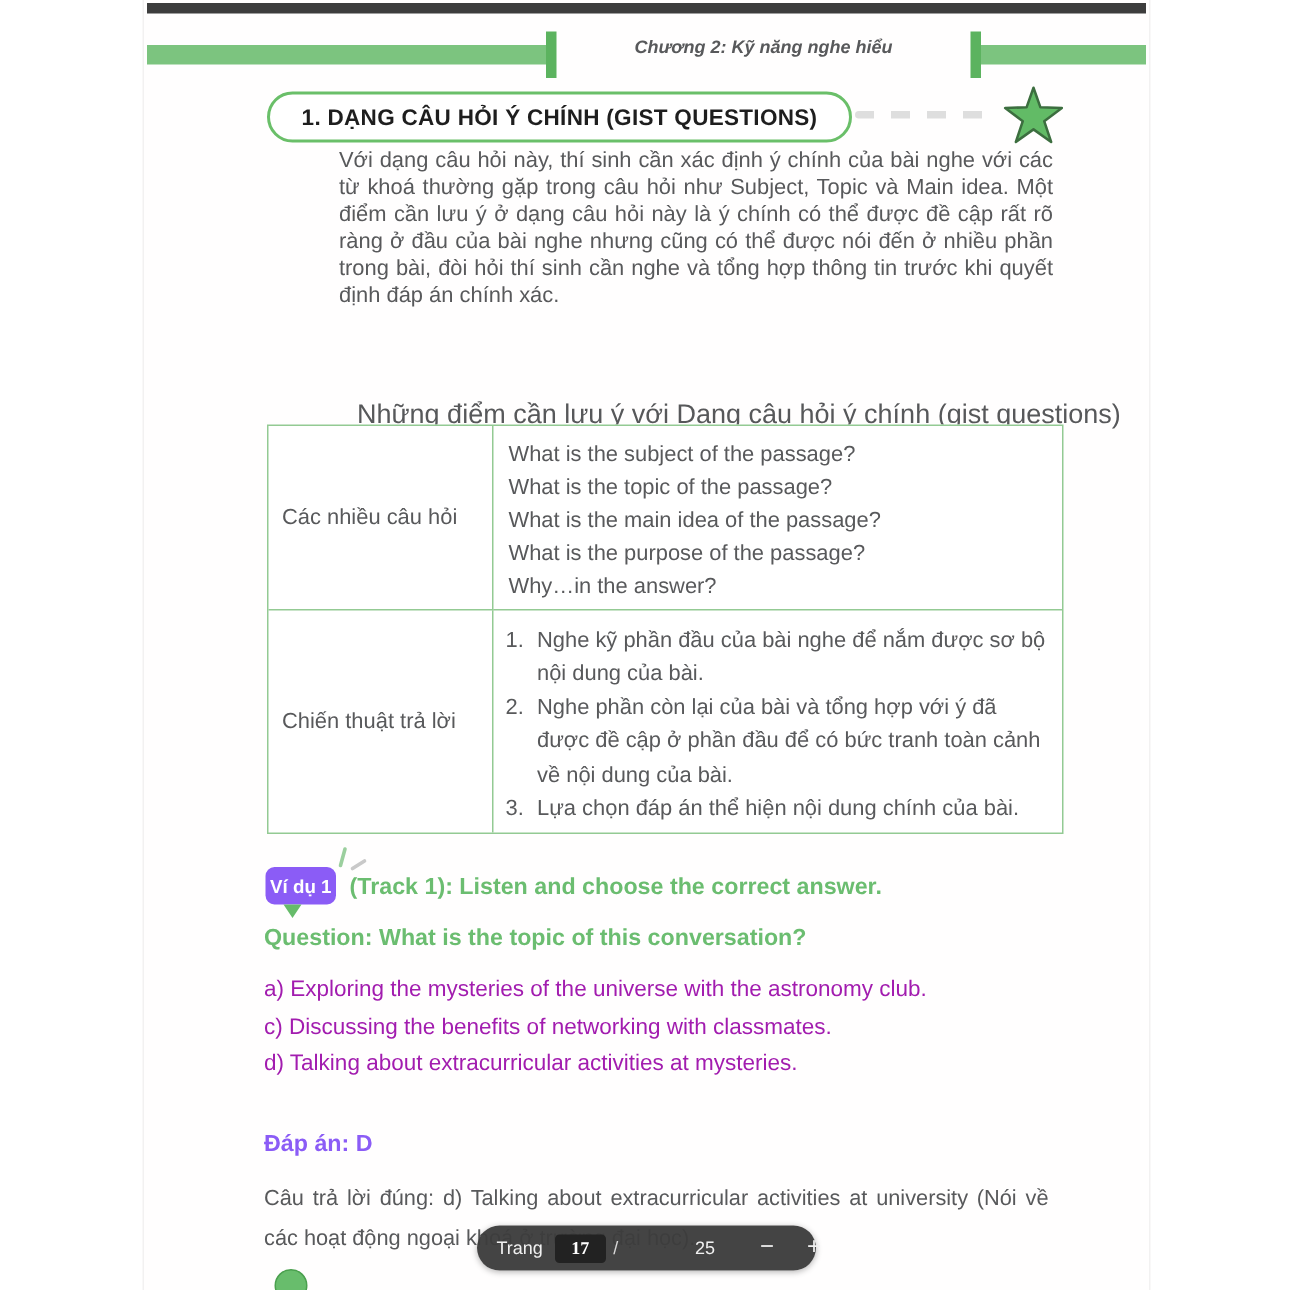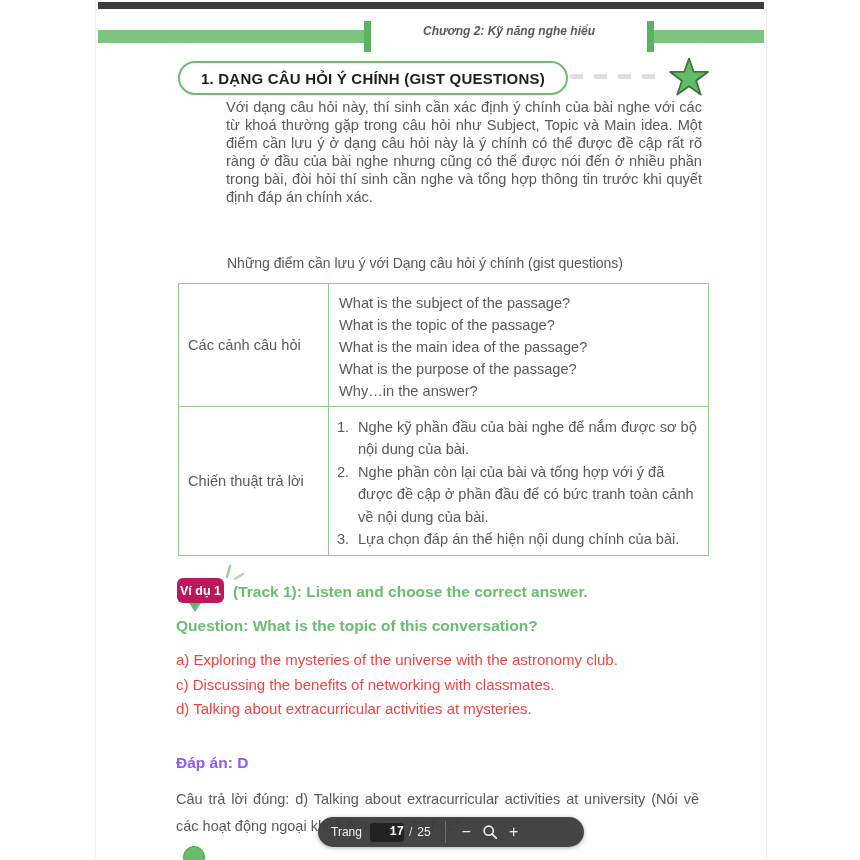--- a/index.html
+++ b/index.html
@@ -37,22 +37,22 @@
     position:absolute;left:474px;top:74px;width:94px;height:5px;border-radius:3px;
     background:repeating-linear-gradient(90deg,#dedede 0 13px,transparent 13px 24px);
   }
   .star{position:absolute;left:572px;top:56px;width:42px;height:42px;}
   
   .intro{
     position:absolute;left:130px;top:98px;width:476px;margin:0;
     font-size:14.6px;line-height:18px;color:#58595b;text-align:justify;
   }
   .note{
-    position:absolute;left:130px;top:254px;margin:1px;
-    font-size:14px;color:#57585a;white-space:nowrap;
+    position:absolute;left:130px;top:254px;margin:12px;
+    font-size:18px;color:#57585a;white-space:nowrap;
   }
   
   .gtable{
     position:absolute;left:82px;top:283px;width:531px;
     border:1.5px solid #93ca93;box-sizing:border-box;
     display:grid;grid-template-columns:150px 1fr;
     font-size:14.6px;color:#58595b;background:#fff;
   }
   .gcell{box-sizing:border-box;}
   .gcell.lbl{
@@ -61,65 +61,65 @@
   .gcell.r0{height:123px;border-bottom:1.5px solid #93ca93;}
   .gcell.r1{height:148px;}
   .qlines{padding:8px 6px 0 10px;line-height:22px;}
   .strats{padding:9px 8px 0 8px;line-height:22.4px;}
   .strat{display:flex;}
   .strat .num{flex:0 0 21px;}
   .strat .txt{flex:1;}
   
   .badge{
     position:absolute;left:81px;top:578px;width:47px;height:25px;
-    background:#be185d;border-radius:6px;display:flex;align-items:center;justify-content:center;
+    background:#8b5cf6;border-radius:6px;display:flex;align-items:center;justify-content:center;
     color:#fff;font-size:12.5px;font-weight:bold;white-space:nowrap;
   }
   .badge::after{
     content:"";position:absolute;left:12px;top:100%;
     border:6px solid transparent;border-top:9px solid #66bb6a;border-bottom:0;
   }
   .sparkle{position:absolute;left:126px;top:564px;width:24px;height:20px;}
   .instruction{
     position:absolute;left:137px;top:583px;
     font-size:15.5px;font-weight:bold;color:#6bbd70;white-space:nowrap;
   }
   .question{
     position:absolute;left:80px;top:617px;
     font-size:15.5px;font-weight:bold;color:#6bbd70;white-space:nowrap;
   }
-  .options{position:absolute;left:80px;top:648px;width:540px;font-size:15px;color:#ef4444;}
+  .options{position:absolute;left:80px;top:648px;width:540px;font-size:15px;color:#a21caf;}
   .option{height:24.6px;line-height:24.6px;white-space:nowrap;}
   .answer{
     position:absolute;left:80px;top:754px;
     font-size:15.5px;font-weight:bold;color:#8b5cf6;white-space:nowrap;
   }
   .explanation{
     position:absolute;left:80px;top:786px;width:523px;margin:0;
     font-size:14.5px;line-height:27px;color:#58595b;text-align:justify;
   }
   .bottom-circle{
     position:absolute;left:87px;top:846px;width:22px;height:22px;border-radius:50%;
     background:#68bd6c;border:1.5px solid #4aa04e;box-sizing:border-box;
   }
   
   .toolbar{
-    position:absolute;left:318px;top:817px;width:266px;height:30px;z-index:10;
+    position:absolute;left:318px;top:817px;width:226px;height:30px;z-index:10;
     background:rgba(60,60,60,0.96);border-radius:15px;
     display:flex;align-items:center;padding:0 13px;box-sizing:border-box;
     color:#f0f0f0;font-size:12px;box-shadow:0 1px 4px rgba(0,0,0,0.3);
   }
   .toolbar .lbl-trang{margin-right:8px;}
   .page-input{
     width:34px;height:19px;background:#222;border:none;border-radius:3px;
-    color:#fff;font-size:12px;font-weight:bold;text-align:right;
-    font-family:Liberation Mono, monospace;padding:0;
+    color:#fff;font-size:12px;font-weight:bold;text-align:center;
+    font-family:Liberation Serif, serif;padding:0;
   }
   .sep{margin:0 5px;color:#d8d8d8;}
-  .total{margin-right:2px;}
+  .total{margin-right:2px;margin-left:46px;}
   .vdiv{width:1px;height:22px;background:#6e6e6e;margin:0 10px 0 12px;}
   .tb-btn{
     background:none;border:none;color:#f0f0f0;font-size:16px;line-height:1;
     padding:0 6px;cursor:pointer;font-family:"Liberation Sans",sans-serif;
   }
   .zoom-glass{margin:0 5px;display:block;}
 </style>
 </head>
 <body>
 
@@ -135,21 +135,21 @@
   <div class="title-pill">1. DẠNG CÂU HỎI Ý CHÍNH (GIST QUESTIONS)</div>
   <div class="dashes"></div>
   <svg class="star" viewBox="0 0 100 100">
     <path d="M50 6 L61 37 L95 38 L67 59 L78 92 L50 72 L22 92 L33 59 L5 38 L39 37 Z" fill="#62bb66" stroke="#3c6e3f" stroke-width="4" stroke-linejoin="round"></path>
   </svg>
 
   <p class="intro">Với dạng câu hỏi này, thí sinh cần xác định ý chính của bài nghe với các từ khoá thường gặp trong câu hỏi như Subject, Topic và Main idea. Một điểm cần lưu ý ở dạng câu hỏi này là ý chính có thể được đề cập rất rõ ràng ở đầu của bài nghe nhưng cũng có thể được nói đến ở nhiều phần trong bài, đòi hỏi thí sinh cần nghe và tổng hợp thông tin trước khi quyết định đáp án chính xác.</p>
   <p class="note">Những điểm cần lưu ý với Dạng câu hỏi ý chính (gist questions)</p>
 
   <div class="gtable">
-    <div class="gcell lbl r0">Các cảnh câu hỏi</div>
+    <div class="gcell lbl r0">Các nhiều câu hỏi</div>
     <div class="gcell r0 qlines">
       <div>What is the subject of the passage?</div>
       <div>What is the topic of the passage?</div>
       <div>What is the main idea of the passage?</div>
       <div>What is the purpose of the passage?</div>
       <div>Why…in the answer?</div>
     </div>
     <div class="gcell lbl r1">Chiến thuật trả lời</div>
     <div class="gcell r1 strats">
       <div class="strat">

